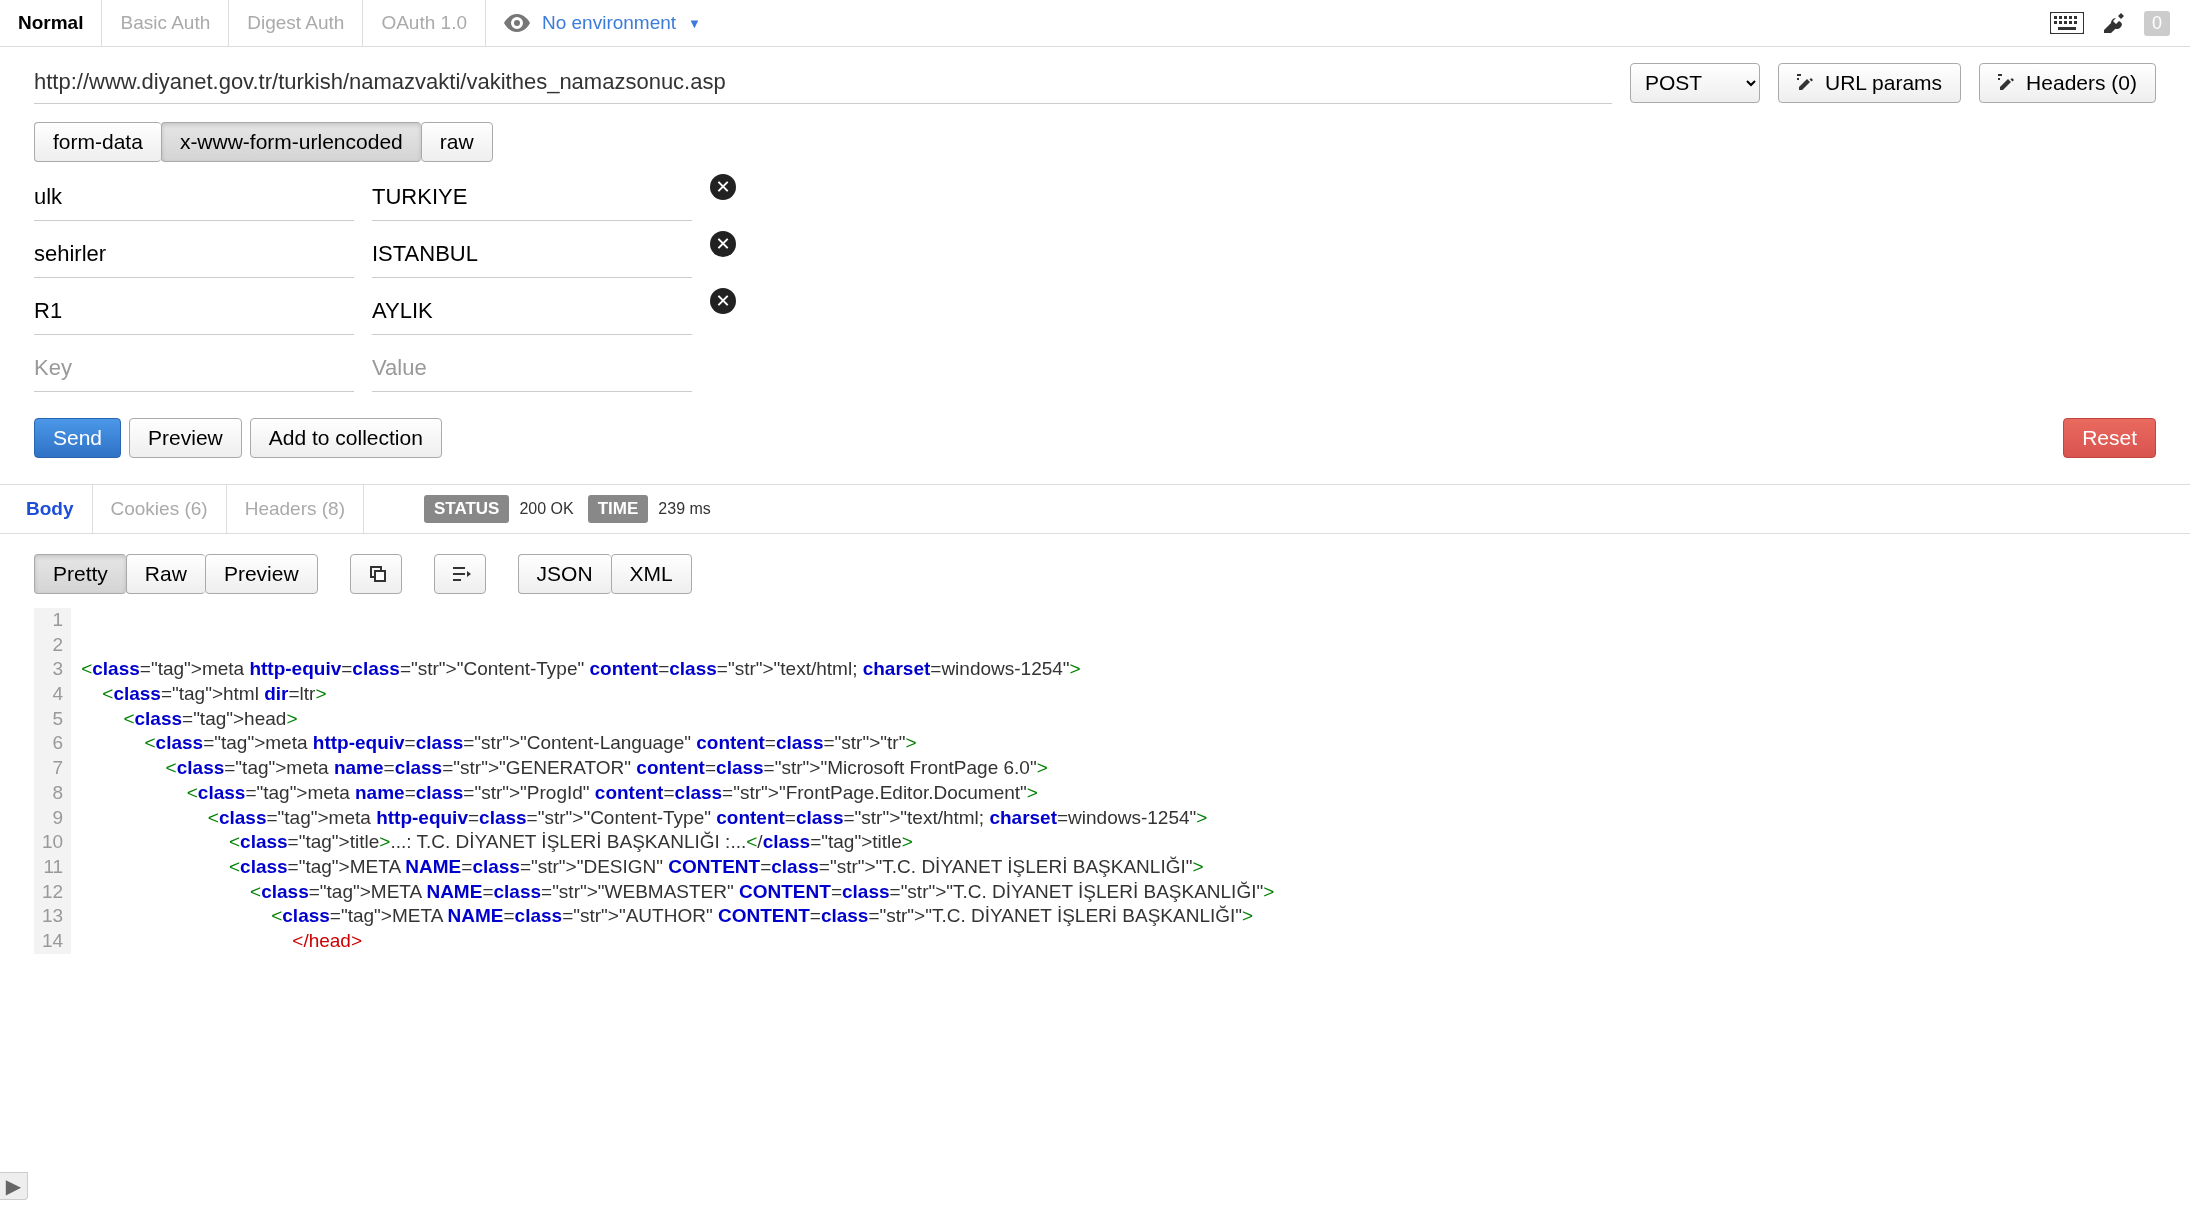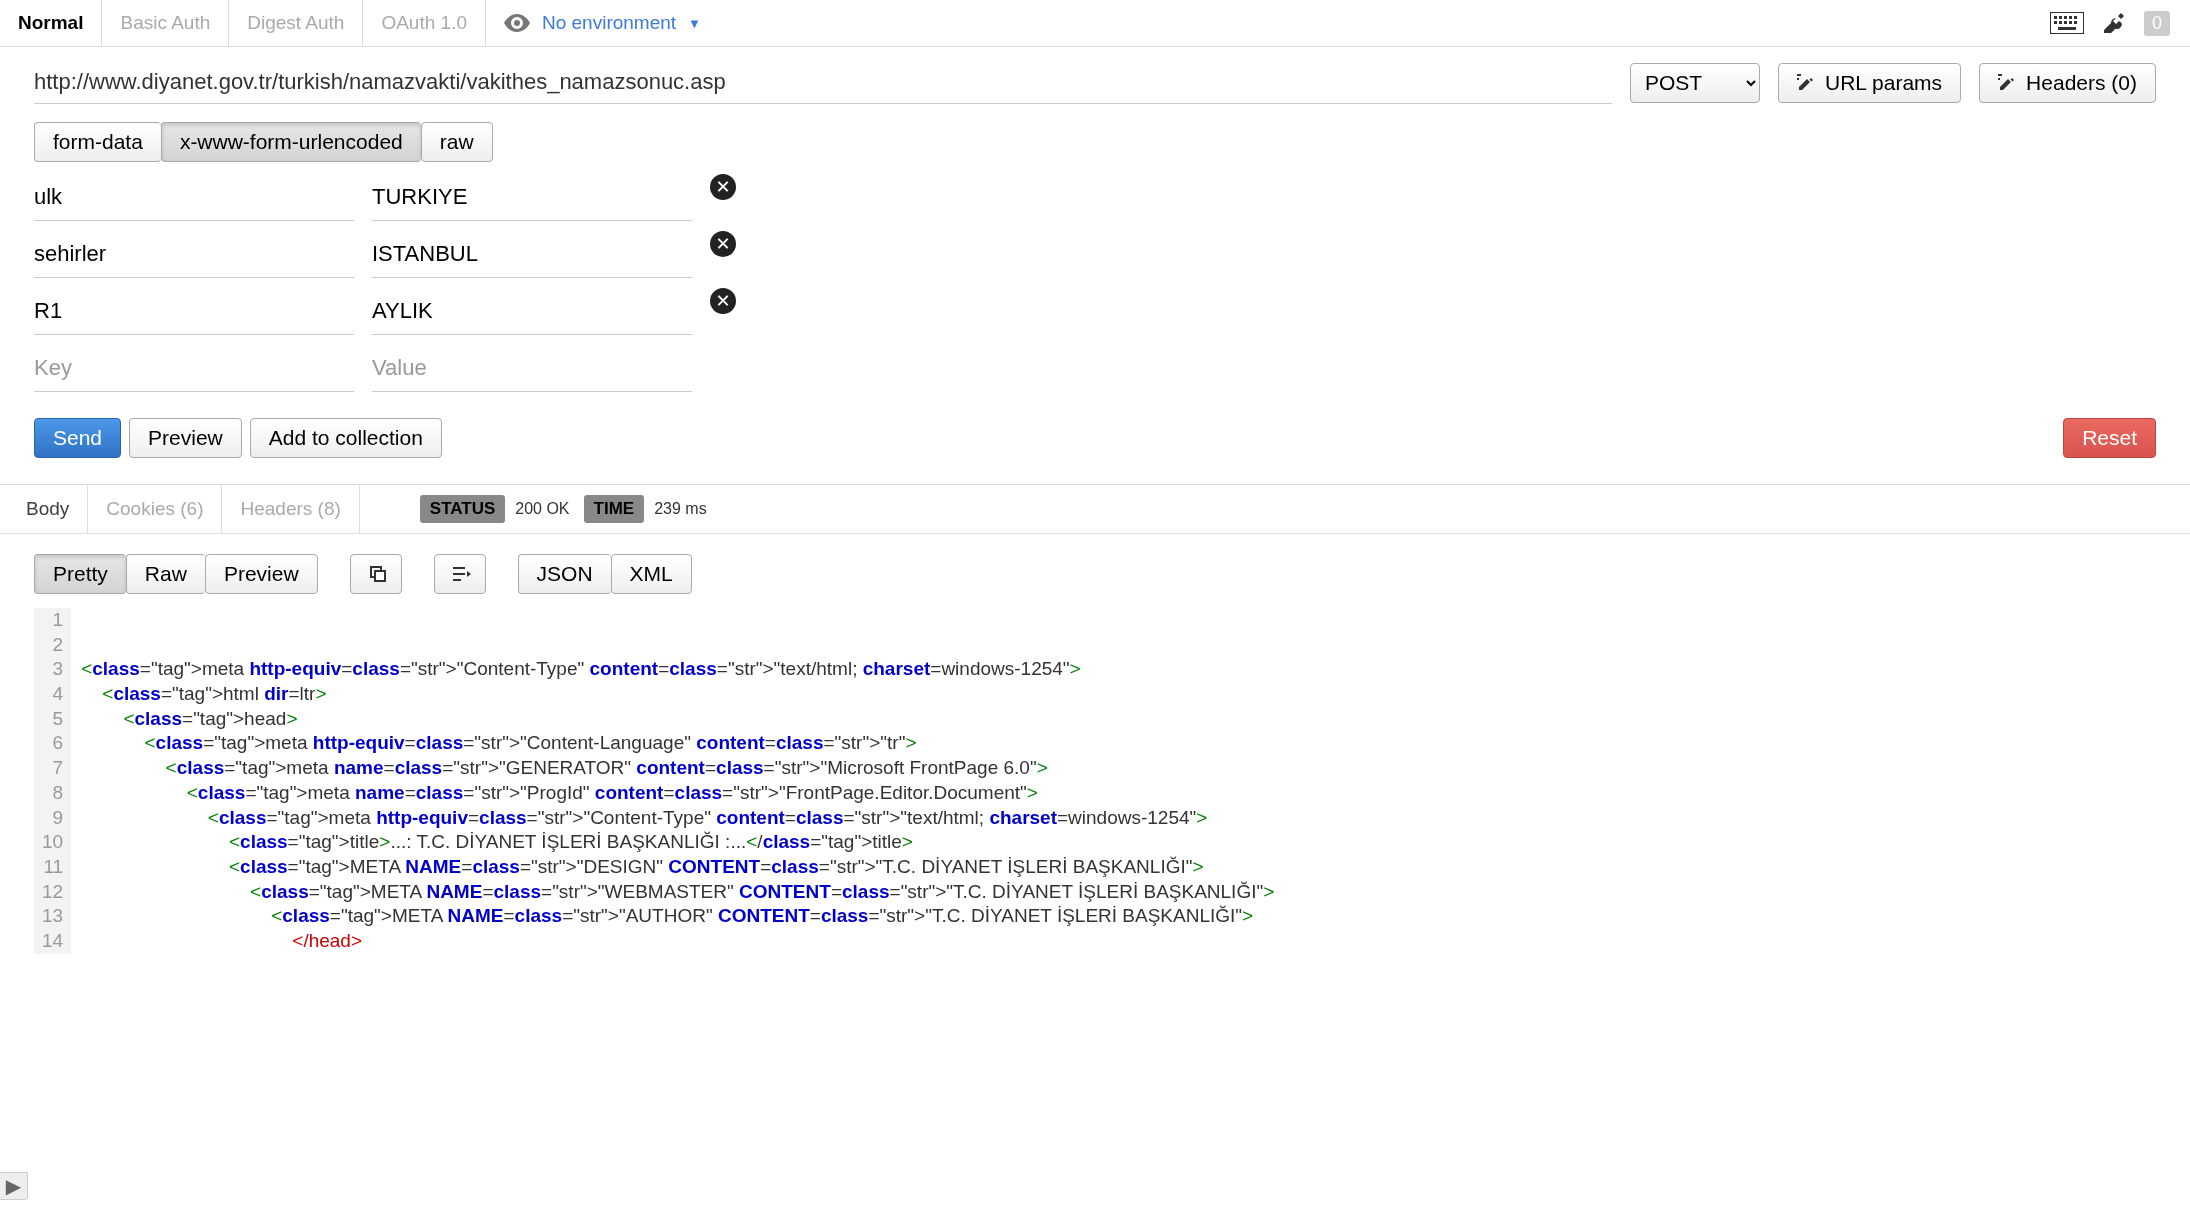--- a/index.html
+++ b/index.html
@@ -36,23 +36,23 @@
 .param-row { display: flex; align-items: flex-start; gap: 18px; margin-bottom: 10px; }
 .param-input { width: 320px; border: none; border-bottom: 1px solid #ccc; font-size: 22px; padding: 10px 0; outline: none; }
 .param-input::placeholder { color: #999; }
 .delete-btn { width: 26px; height: 26px; border-radius: 50%; background: #222; color: #fff; font-size: 18px; display: flex; align-items: center; justify-content: center; cursor: pointer; border: none; }
 
 .action-row { display: flex; align-items: center; gap: 8px; padding: 16px 34px 26px 34px; }
 .action-row .spacer { flex: 1; }
 
 .response-tabs-row { display: flex; align-items: center; border-top: 1px solid #ddd; border-bottom: 1px solid #ddd; height: 50px; padding-left: 8px; }
 .resp-tab { padding: 0 18px; display: flex; align-items: center; height: 100%; font-size: 19px; color: #aaa; border-right: 1px solid #ddd; cursor: pointer; }
-.resp-tab.active { color: #404040; font-weight: normal; }
+.resp-tab.active { color: #1d4ed8; font-weight: bold; }
 .status-block { display: flex; align-items: center; gap: 0; margin-left: 60px; }
-.status-label { background: #888; color: #000000; font-size: 17px; font-weight: bold; padding: 4px 10px; border-radius: 3px; }
+.status-label { background: #888; color: #ffffff; font-size: 17px; font-weight: bold; padding: 4px 10px; border-radius: 3px; }
 .status-val { font-size: 16px; color: #333; padding: 0 14px 0 10px; }
 
 .format-row { display: flex; align-items: center; gap: 32px; padding: 20px 34px 14px 34px; }
 .icon-btn { width: 52px; height: 40px; }
 
 .code-area { display: flex; padding: 0 34px 0 34px; font-family: Menlo, Consolas, monospace; font-size: 19px; line-height: 1.3; }
 .gutter { background: #f3f3f3; color: #999; text-align: right; padding: 0 8px; user-select: none; }
 .code { padding-left: 10px; white-space: pre; }
 .tag { color: #008000; }
 .attr { color: #0000cd; font-weight: bold; }

